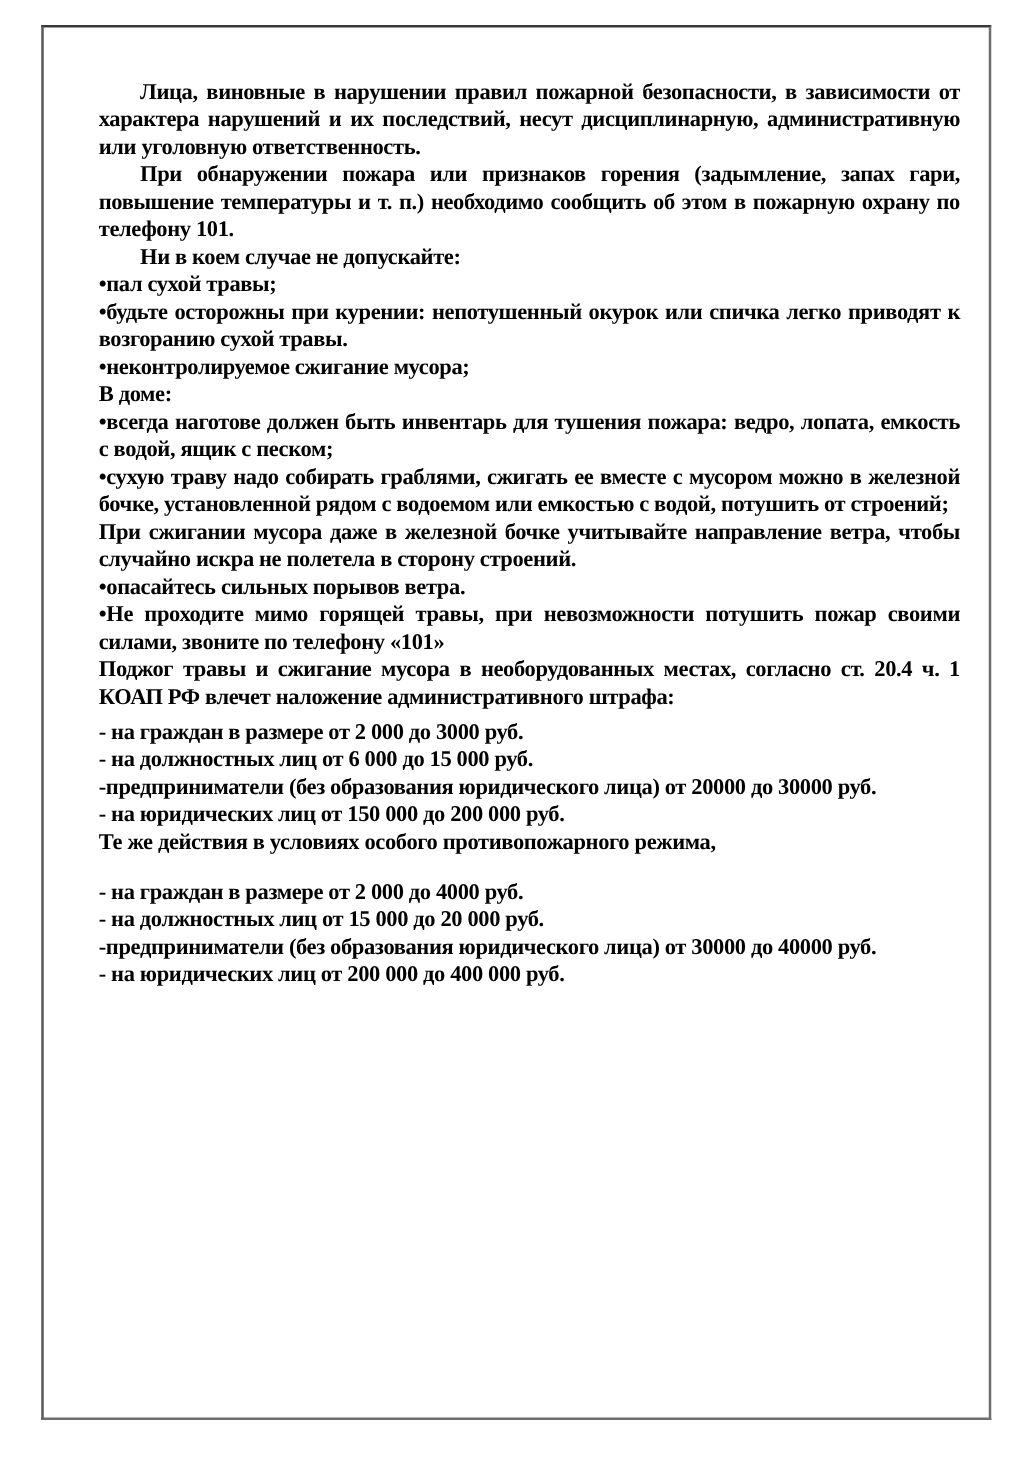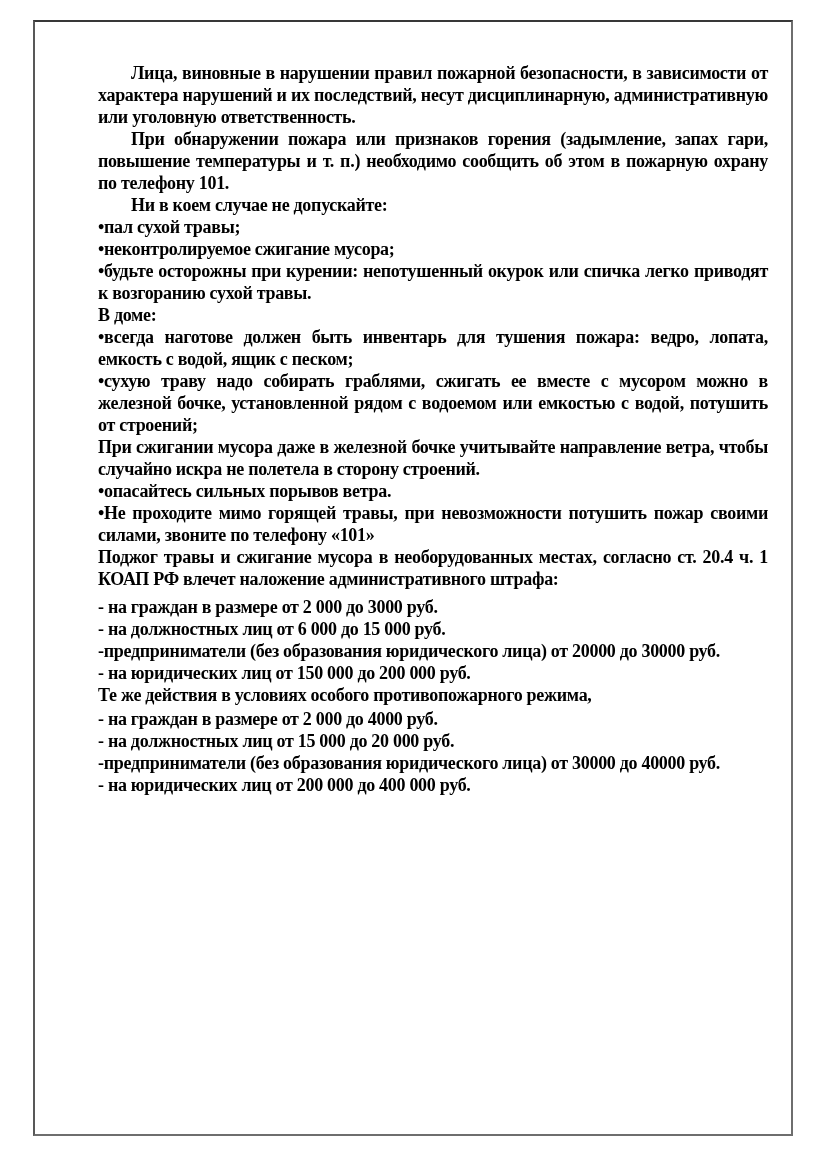--- a/index.html
+++ b/index.html
@@ -18,21 +18,20 @@
     position: absolute;
     left: 33px;
     top: 20px;
     width: 760px;
     height: 1116px;
     box-sizing: border-box;
     border: 2px solid #6e6e6e;
     border-top-color: #383838;
     border-left-color: #585858;
     background: #ffffff;
-    padding-left: 19px;
   }
   .content {
     padding: 40px 23px 0 44px;
   }
   .content p {
     margin: 0;
     color: #000000;
     font-family: "Liberation Serif", "DejaVu Serif", serif;
     font-size: 18px;
     line-height: 22px;
@@ -44,40 +43,40 @@
   .indent { text-indent: 33px; }
   .left { text-align: left; }
 
   .mt-heading1 { margin-top: 22px; }   
   .mt-heading2 { margin-top: 25px; }   
   .mt-dontpass { margin-top: 10px; }   
   .fines-intro { margin-top: 16px; line-height: 32px; }
   .fine-item   { margin-top: 20px; text-align: left; }
   .fine-item.first { margin-top: 6px; }
   .mt-special  { margin-top: 12px; text-align: left; }
-  .fine-item.tight { margin-top: 2px; }
+  .fine-item.tight { margin-top: 18px; }
 </style>
 </head>
 <body>
 
 <div class="page">
   <div class="frame">
     <div class="content">
 
       <p class="indent">Лица, виновные в нарушении правил пожарной безопасности, в зависимости от характера нарушений и их последствий, несут дисциплинарную, административную или уголовную ответственность.</p>
 
       <p class="indent regular">При обнаружении пожара или признаков горения (задымление, запах гари, повышение температуры и т. п.) необходимо сообщить об этом в пожарную охрану по телефону 101.</p>
 
       <p class="indent left mt-heading1">Ни в коем случае не допускайте:</p>
 
       <p>•пал сухой травы;</p>
 
+      <p>•будьте осторожны при курении: непотушенный окурок или спичка легко приводят к возгоранию сухой травы.</p>
+
       <p>•неконтролируемое сжигание мусора;</p>
-
-      <p>•будьте осторожны при курении: непотушенный окурок или спичка легко приводят к возгоранию сухой травы.</p>
 
       <p class="left mt-heading2">В доме:</p>
 
       <p>•всегда наготове должен быть инвентарь для тушения пожара: ведро, лопата, емкость с водой, ящик с песком;</p>
 
       <p>•сухую траву надо собирать граблями, сжигать ее вместе с мусором можно в железной бочке, установленной рядом с водоемом или емкостью с водой, потушить от строений;</p>
 
       <p>При сжигании мусора даже в железной бочке учитывайте направление ветра, чтобы случайно искра не полетела в сторону строений.</p>
 
       <p>•опасайтесь сильных порывов ветра.</p>

